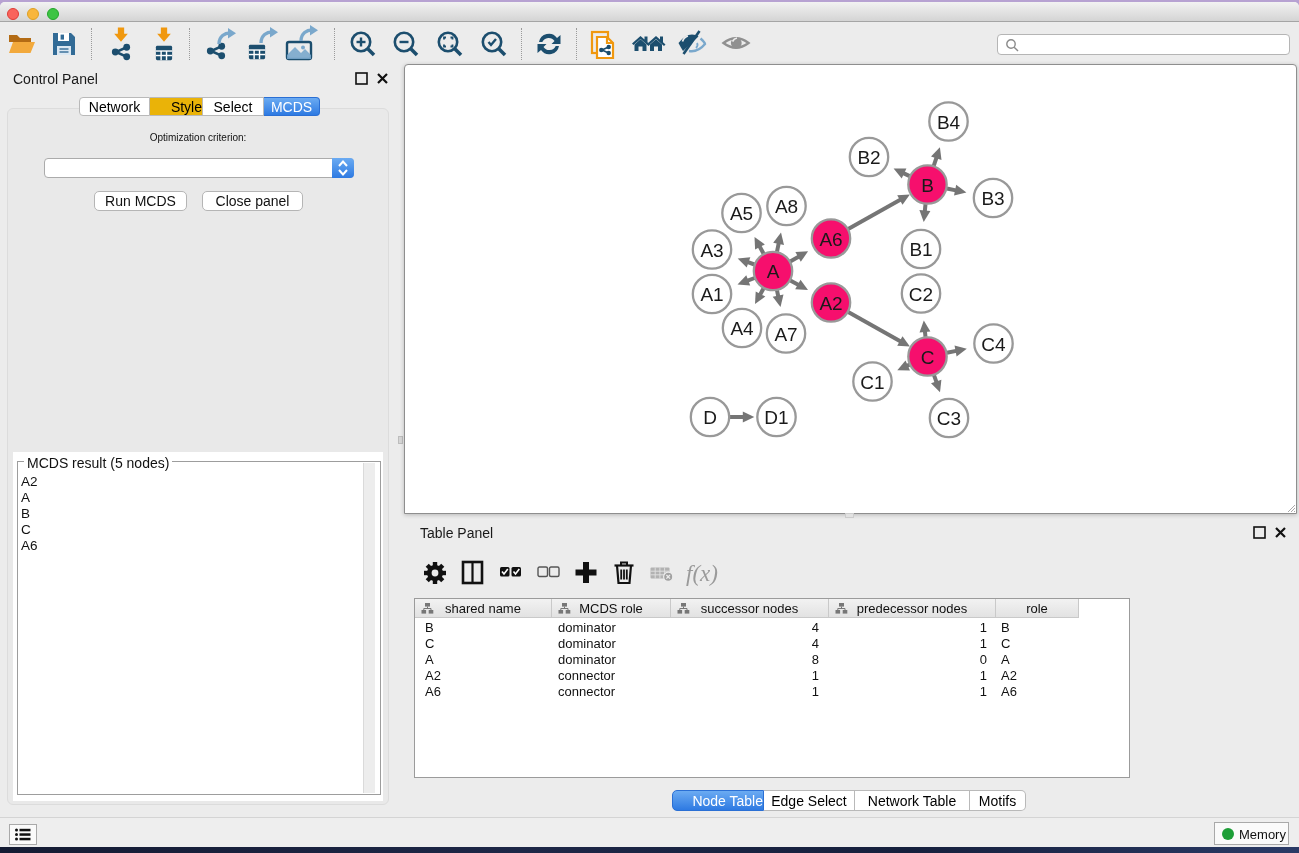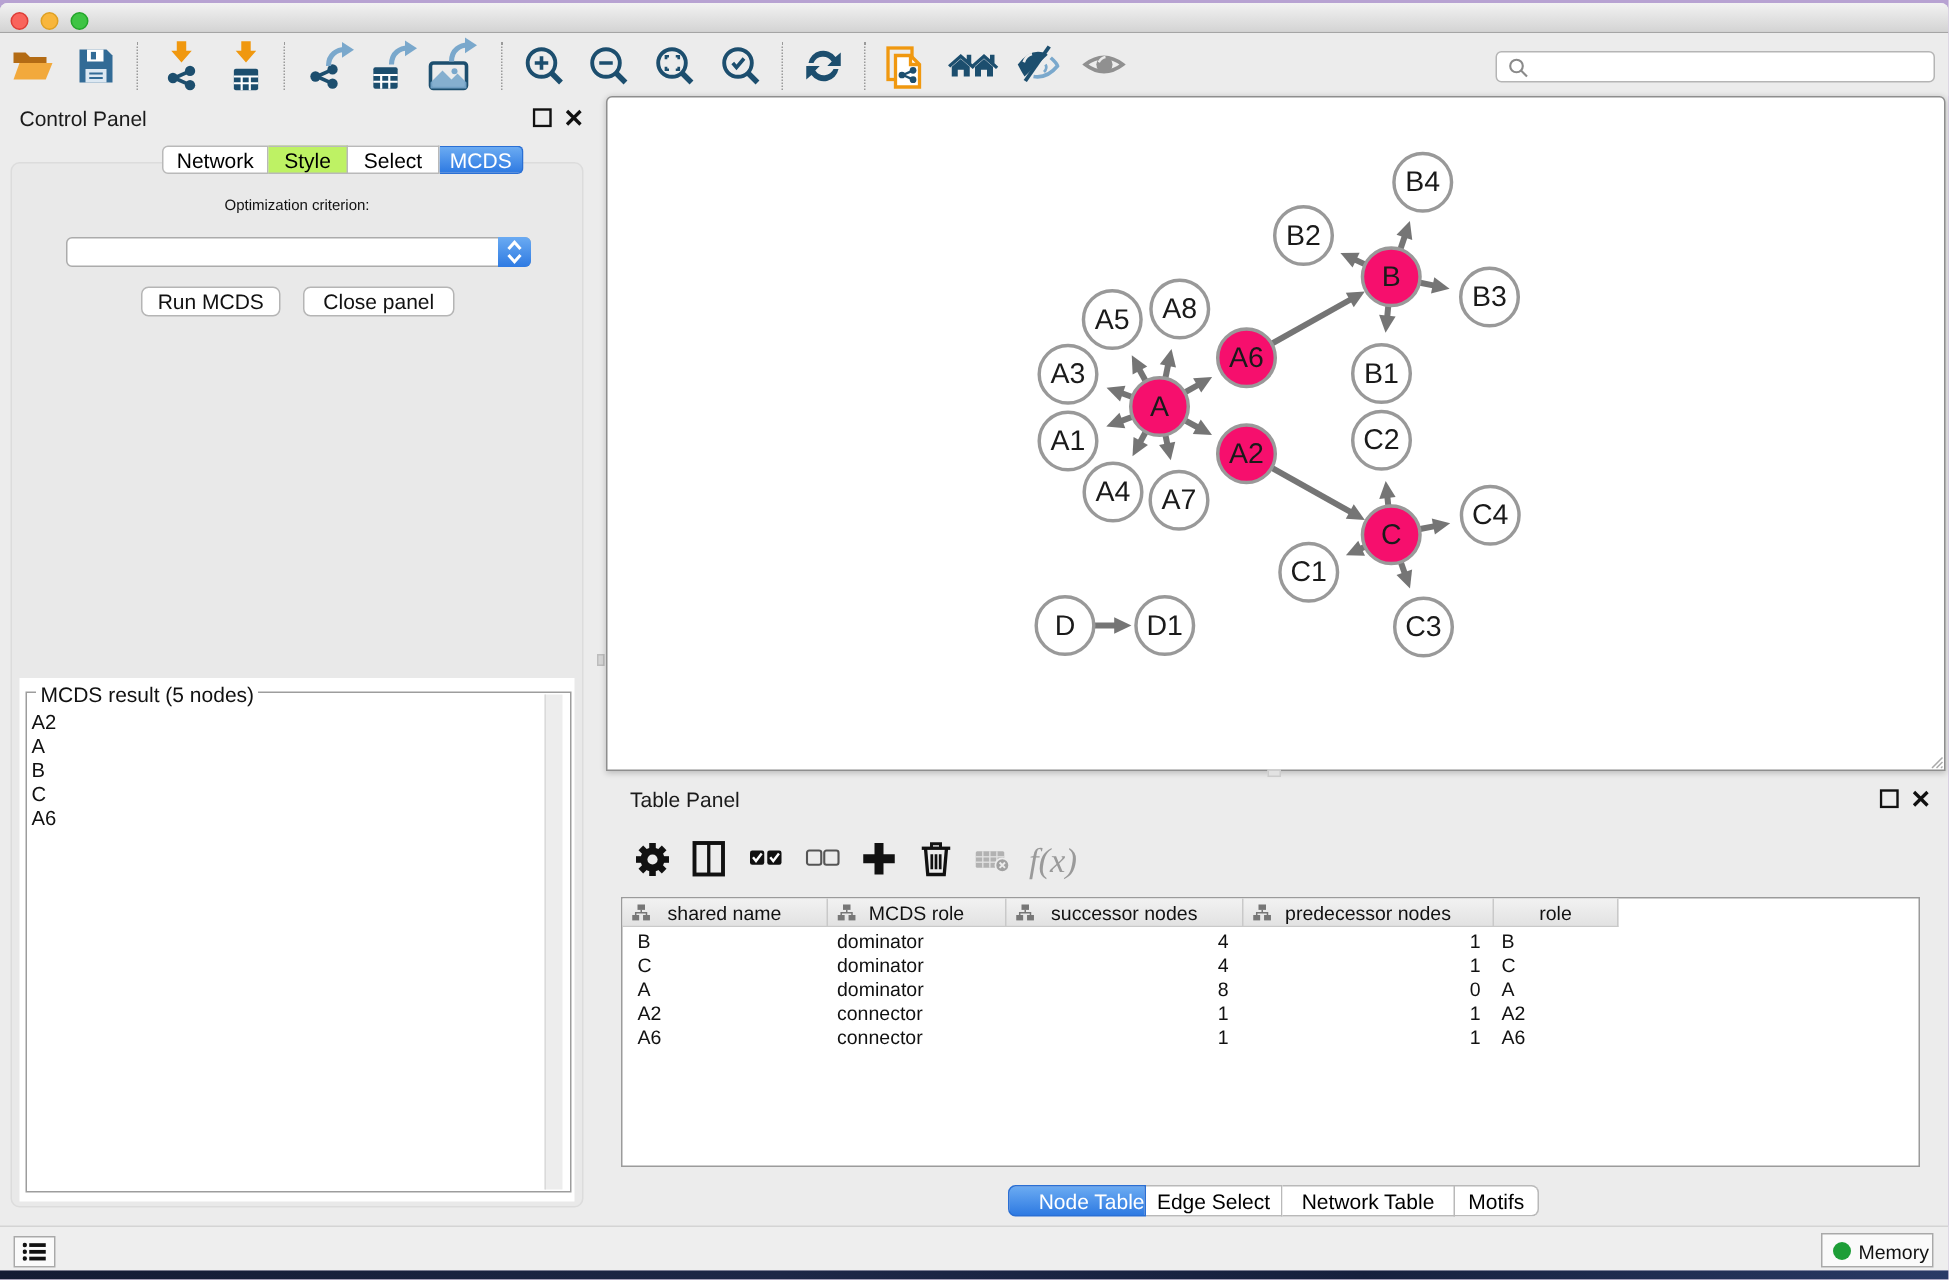--- a/index.html
+++ b/index.html
@@ -176,23 +176,23 @@
 
 <div class="abs panellab" style="left:13px;top:71px;">Control Panel</div>
 <svg class="abs" width="34" height="13" style="left:355px;top:72px" viewBox="0 0 34 13">
  <rect x="1" y="1" width="11" height="11" fill="none" stroke="#111" stroke-width="1.6"></rect>
  <path d="M23 2 L32 11 M32 2 L23 11" stroke="#111" stroke-width="2.2"></path>
 </svg>
 
 <div class="abs" style="left:7px;top:108px;width:382px;height:697px;background:#e9e9e9;border:1px solid #dcdcdc;border-radius:6px;"></div>
 <div class="abs" style="left:13px;top:452px;width:370px;height:349px;background:#ffffff;"></div>
 
-<div class="abs" style="left:79px;top:97px;height:19px;display:flex;font-size:14px;margin-left:29px;">
+<div class="abs" style="left:79px;top:97px;height:19px;display:flex;font-size:14px;">
  <div style="width:71px;background:#fff;border:1px solid #b9b9b9;border-radius:4px 0 0 4px;text-align:center;line-height:18px;">Network</div>
- <div style="width:53px;background:#bef264;border:1px solid #b9b9b9;border-left:none;text-align:center;line-height:18px;">Style</div>
+ <div style="width:53px;background:#eab308;border:1px solid #b9b9b9;border-left:none;text-align:right;line-height:18px;">Style</div>
  <div style="width:61px;background:#fff;border:1px solid #b9b9b9;border-left:none;text-align:center;line-height:18px;">Select</div>
  <div style="width:56px;background:linear-gradient(#6babf2,#2e7ae2);border:1px solid #2a6fd4;border-left:none;border-radius:0 4px 4px 0;text-align:center;line-height:18px;color:#fff;">MCDS</div>
 </div>
 
 <div class="abs" style="left:0;top:132px;width:396px;text-align:center;font-size:10px;color:#111;">Optimization criterion:</div>
 <div class="abs" style="left:44px;top:158px;width:310px;height:20px;background:#fff;border:1px solid #ababab;border-radius:4px;">
  <div style="position:absolute;right:-1px;top:-1px;width:22px;height:20px;background:linear-gradient(#6babf2,#2e7ae2);border-radius:0 4px 4px 0;">
   <svg width="22" height="20" viewBox="0 0 22 20">
    <path d="M7 8 L11 3.5 L15 8" fill="none" stroke="#fff" stroke-width="2"></path>
    <path d="M7 12 L11 16.5 L15 12" fill="none" stroke="#fff" stroke-width="2"></path>
@@ -357,21 +357,21 @@
         <line x1="-0.1" y1="-5.5" x2="-0.1" y2="5.5"></line>
         <line x1="4.6" y1="-5.5" x2="4.6" y2="5.5"></line>
   </g>
   <circle cx="8.2" cy="3.8" r="4.6" fill="#a2a2a2" stroke="#ececec" stroke-width="1.2"></circle>
   <path d="M6.4 2 L10 5.6 M10 2 L6.4 5.6" stroke="#ececec" stroke-width="1.3"></path>
  </g>
 
  <text x="276" y="25" font-family="Liberation Serif,serif" font-style="italic" font-size="23" fill="#9a9a9a">f(x)</text>
 </svg>
 
-<div class="abs" style="left:414px;top:598px;width:866px;height:180px;background:#fff;border:1px solid #9b9b9b;">
+<div class="abs" style="left:414px;top:598px;width:716px;height:180px;background:#fff;border:1px solid #9b9b9b;">
  <div style="position:absolute;left:0;top:0;width:664px;height:19px;background:linear-gradient(#f2f2f2,#e2e2e2);border-bottom:1px solid #c9c9c9;">
       <div style="position:absolute;left:0px;top:0;width:137px;height:19px;border-right:1px solid #c9c9c9;">
         <svg width="13" height="13" viewBox="0 0 13 13" style="position:absolute;left:6px;top:3px">
   <g fill="#777">
             <rect x="4" y="1" width="5" height="3.6"></rect>
             <rect x="0.5" y="8" width="4.6" height="3.6"></rect>
             <rect x="7.7" y="8" width="4.6" height="3.6"></rect>
           </g>
   <g stroke="#777" stroke-width="1">
             <path d="M6.5 4.5 L6.5 6.5 M2.8 8 L2.8 6.5 L10 6.5 L10 8" fill="none"></path>

